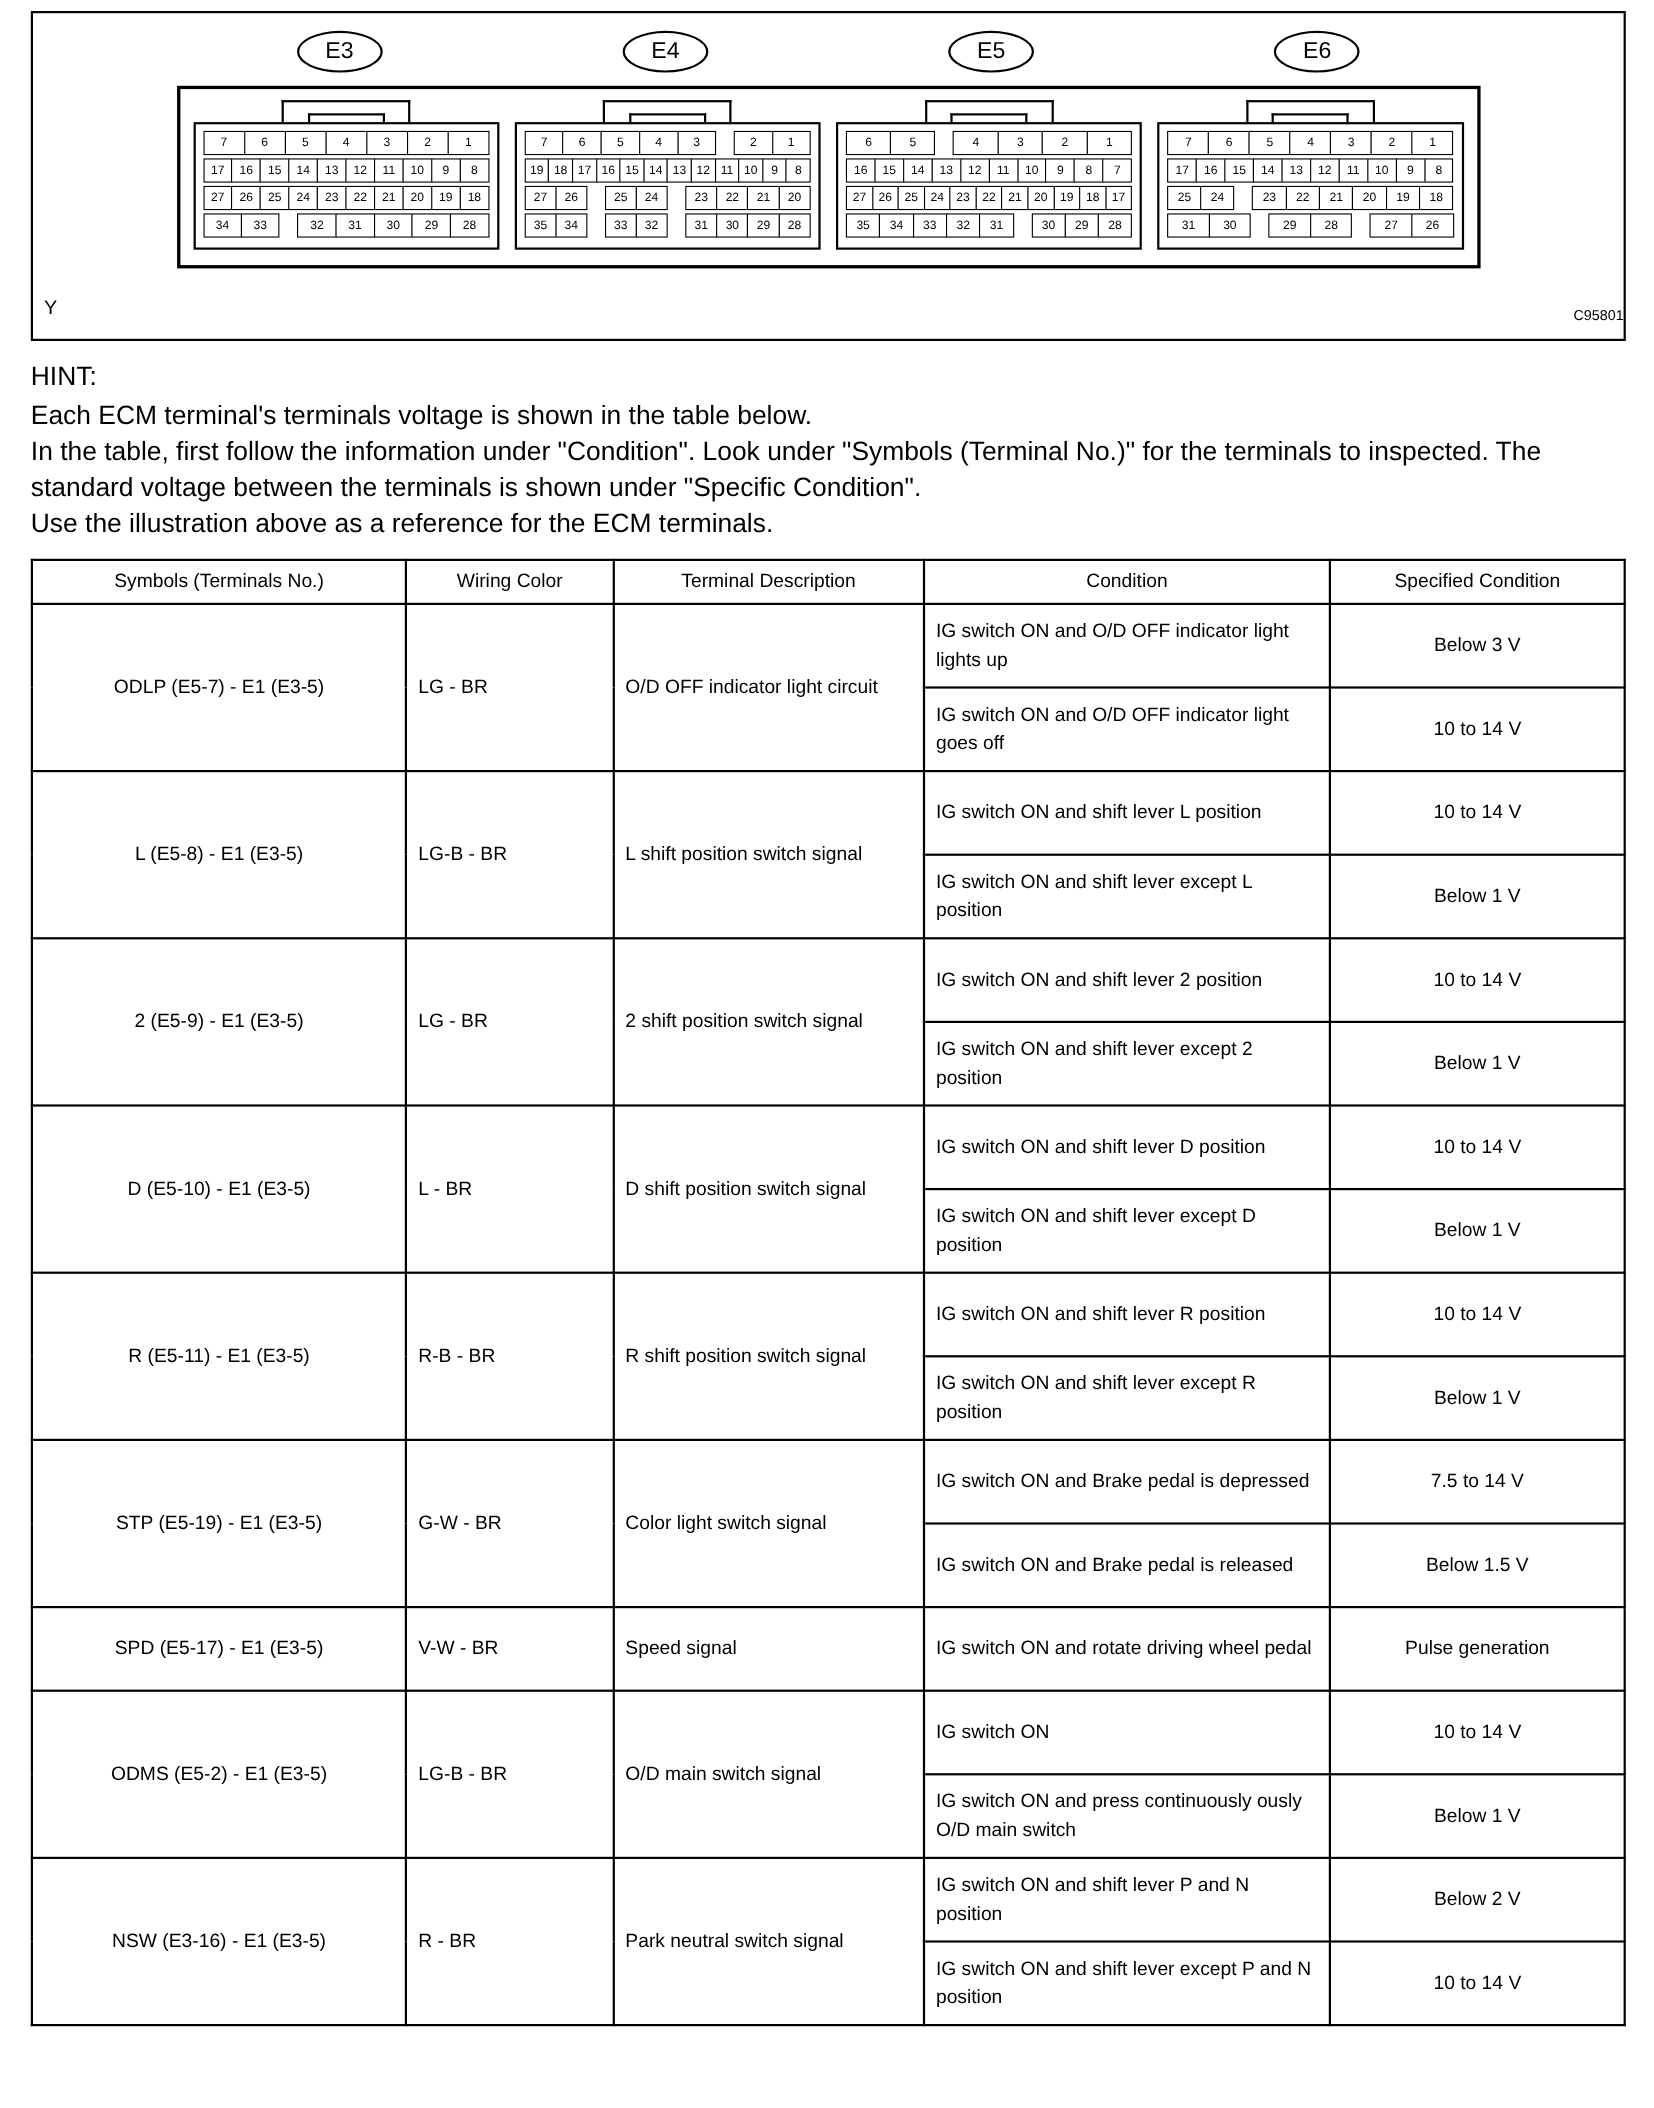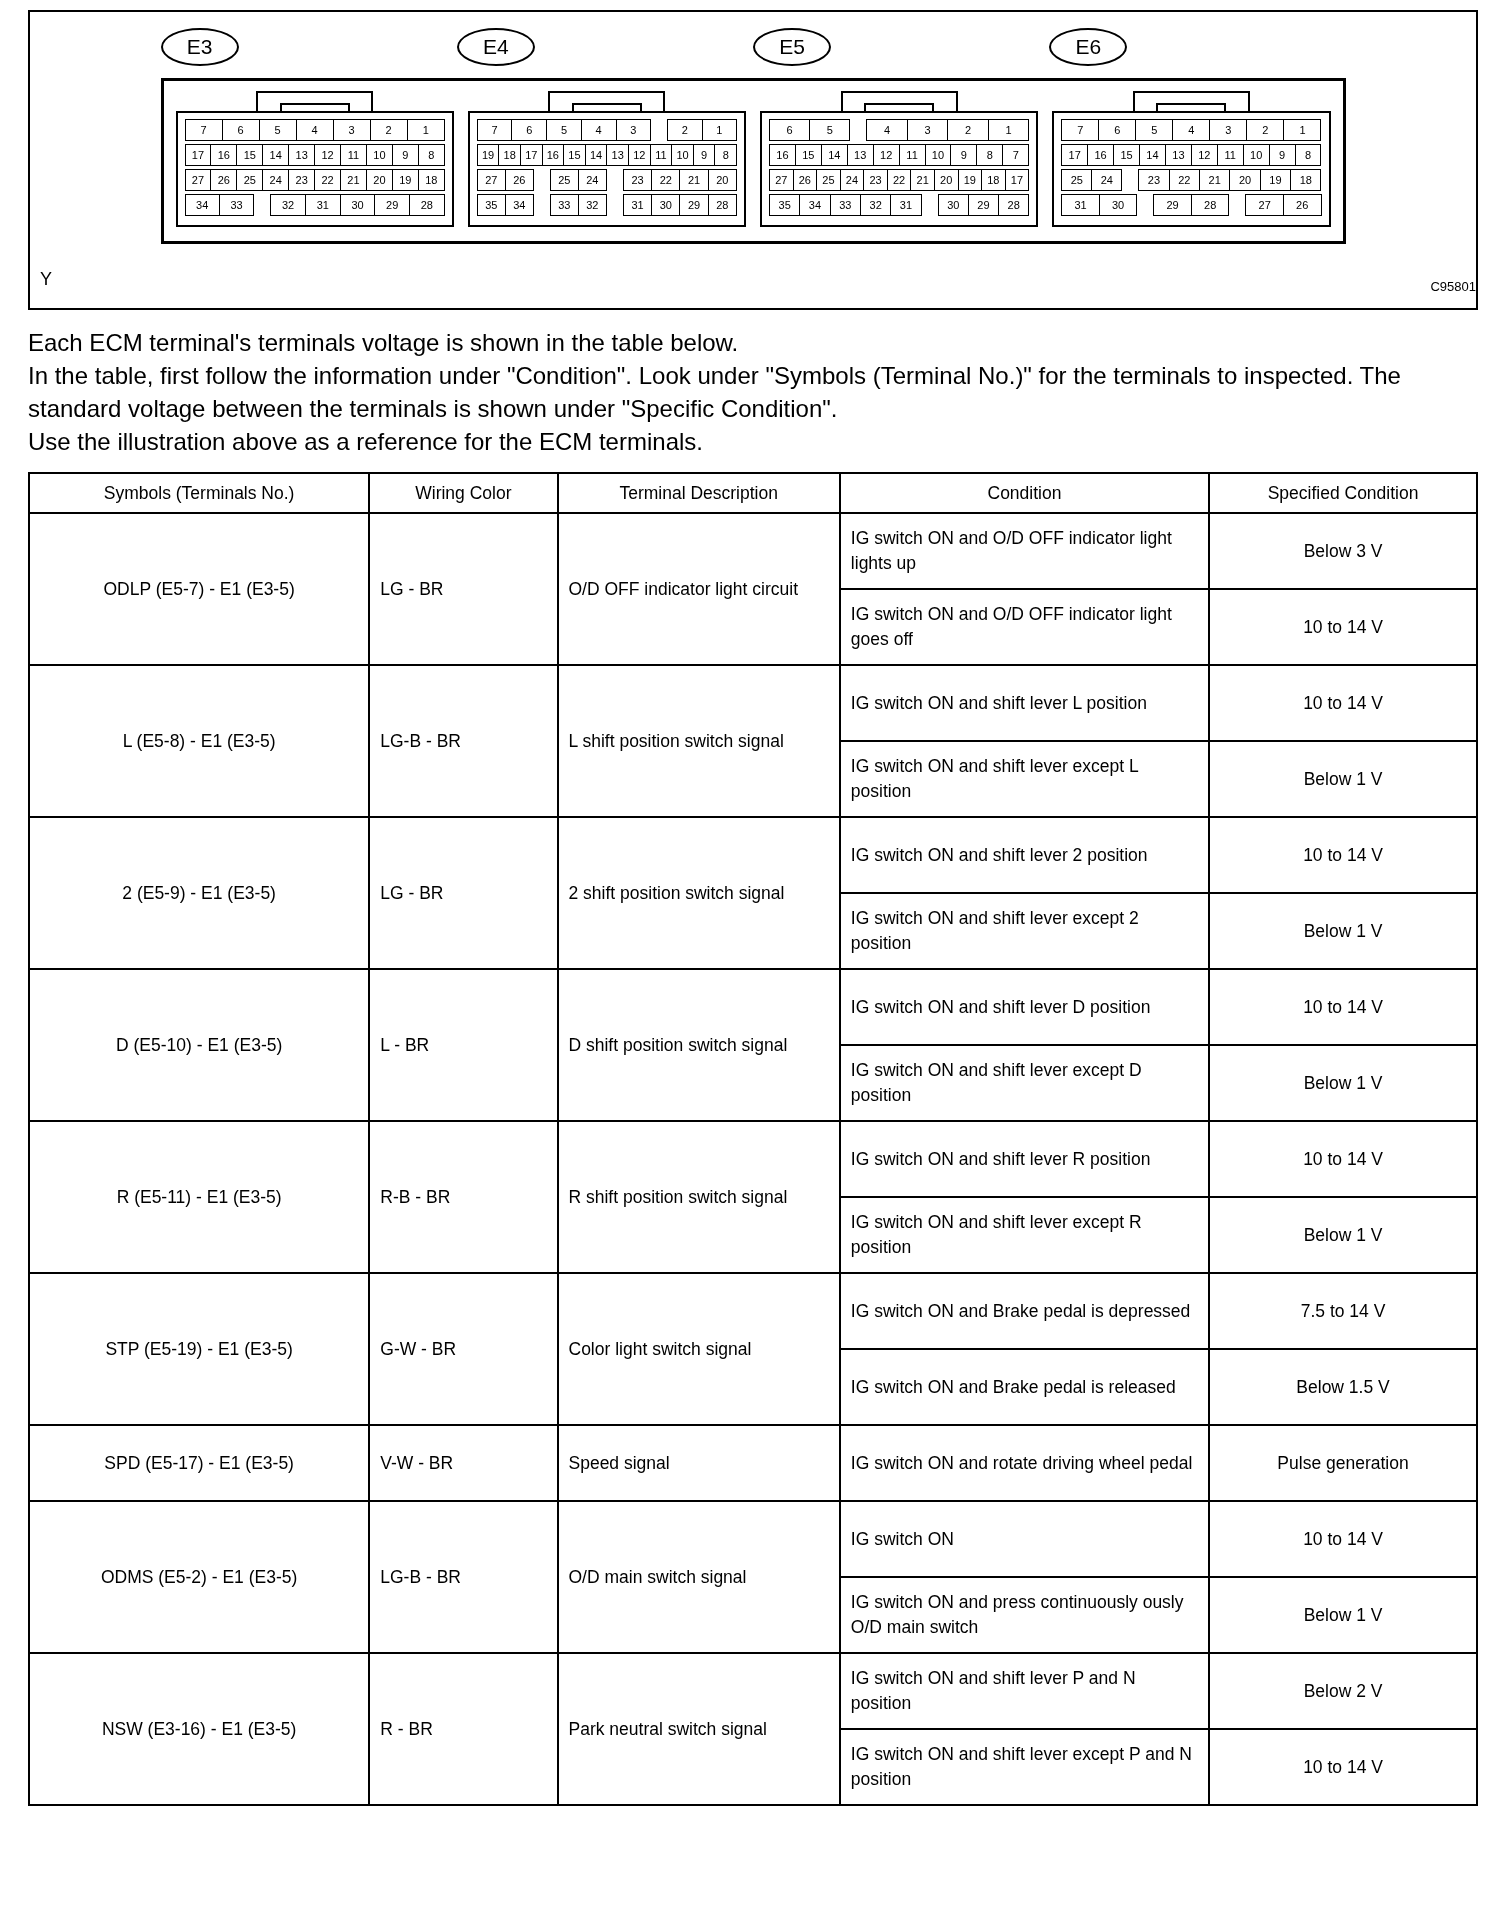--- a/index.html
+++ b/index.html
@@ -4,21 +4,21 @@
 <style>
   * { box-sizing: border-box; }
   html, body { margin:0; padding:0; background:#ffffff; color:#000; }
   body { width:1504px; font-family:"Liberation Sans", sans-serif; }
   .page { padding:10px 26px 10px 28px; }
 
   
   .figure { position:relative; border:2px solid #000; height:300px; padding-top:16px; background:#fff; }
   .figure-inner { width:1185px; margin:0 auto; }
   .ellipse-row { display:flex; margin-bottom:12px; }
-  .ellipse-col { flex:1; display:flex; justify-content:flex-start; }
+  .ellipse-col { flex:1; display:flex; justify-content:center; }
   .ellipse { width:78px; height:38px; border:2px solid #000; border-radius:50%;
              display:flex; align-items:center; justify-content:center; font-size:21px; }
   .conn-rect { border:3px solid #000; display:flex; padding:10px 12px 14px 12px; gap:14px; background:#fff; }
   .connector { flex:1; min-width:0; }
   .conn-tab { width:42%; height:20px; margin:0 auto; border:2px solid #000; border-bottom:none;
               display:flex; align-items:flex-end; justify-content:center; }
   .conn-tab-inner { width:62%; height:8px; border:2px solid #000; border-bottom:none; }
   .conn-body { border:2px solid #000; padding:6px 7px 9px 7px; background:#fff; }
   .pin-row { display:flex; width:100%; }
   .pin-row + .pin-row { margin-top:3px; }
@@ -329,20 +329,21 @@
               </div>
             </div>
           </div>
         </div>
     </div>
     <div class="fig-y">Y</div>
     <div class="fig-code">C95801</div>
   </div>
 
   <div class="hint">
+    <div class="hint-title">HINT:</div>
     <div class="hint-line">Each ECM terminal's terminals voltage is shown in the table below.</div>
     <div class="hint-line">In the table, first follow the information under "Condition". Look under "Symbols (Terminal No.)" for the terminals to inspected. The standard voltage between the terminals is shown under "Specific Condition".</div>
     <div class="hint-line">Use the illustration above as a reference for the ECM terminals.</div>
   </div>
 
   <table class="vtable">
     <colgroup>
       <col style="width:23.5%">
       <col style="width:13%">
       <col style="width:19.5%">

